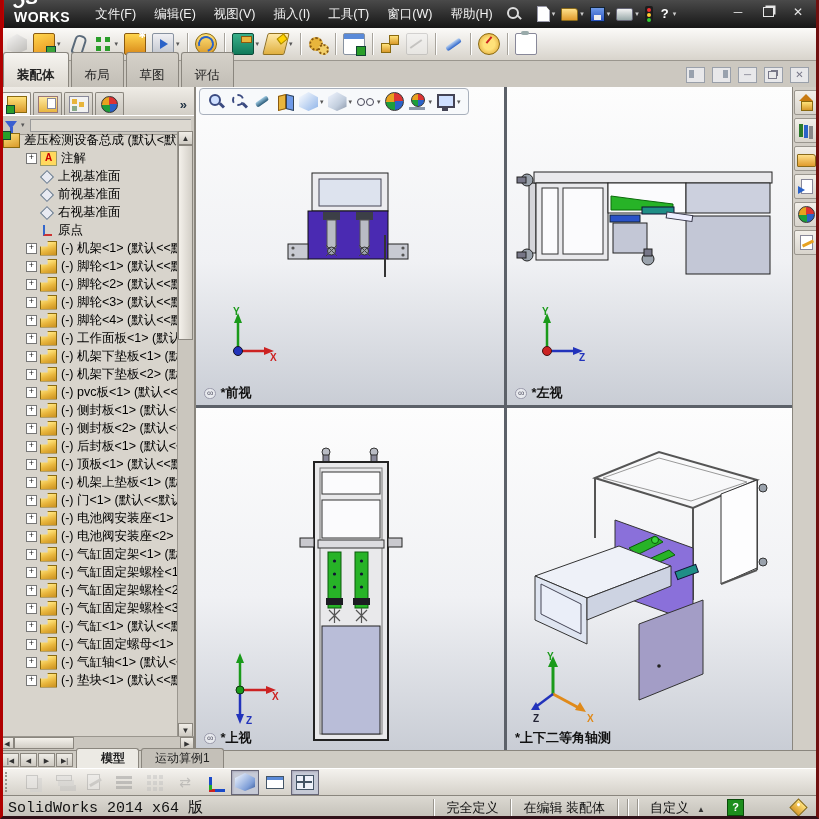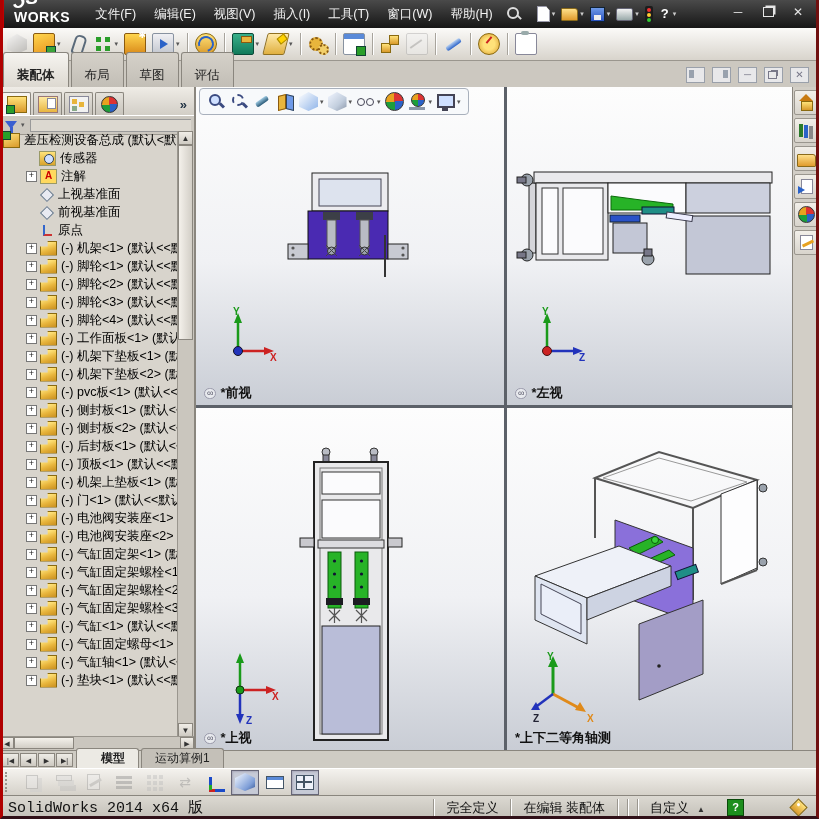--- a/index.html
+++ b/index.html
@@ -389,38 +389,38 @@
       <span class="dd dark">▾</span>
       <span class="filter-field"></span>
     </div>
     <div class="tree">
       <div class="trow root">
         <span class="ticon ticon-assembly"></span>
         <span class="tlabel">差压检测设备总成 (默认&lt;默</span>
       </div>
       <div id="treechildren">
           <div class="trow">
-            <span class="exp-spacer"></span>
-            <span class="ticon ticon-sensor"></span>
-            <span class="tlabel">传感器</span>
-          </div>
-          <div class="trow">
             <span class="expander">+</span>
             <span class="ticon ticon-annotation"></span>
             <span class="tlabel">注解</span>
           </div>
           <div class="trow">
             <span class="exp-spacer"></span>
             <span class="ticon ticon-plane"></span>
             <span class="tlabel">上视基准面</span>
           </div>
           <div class="trow">
             <span class="exp-spacer"></span>
             <span class="ticon ticon-plane"></span>
             <span class="tlabel">前视基准面</span>
+          </div>
+          <div class="trow">
+            <span class="exp-spacer"></span>
+            <span class="ticon ticon-plane"></span>
+            <span class="tlabel">右视基准面</span>
           </div>
           <div class="trow">
             <span class="exp-spacer"></span>
             <span class="ticon ticon-origin"></span>
             <span class="tlabel">原点</span>
           </div>
           <div class="trow">
             <span class="expander">+</span>
             <span class="ticon ticon-part"></span>
             <span class="tlabel">(-) 机架&lt;1&gt; (默认&lt;&lt;默认</span>

